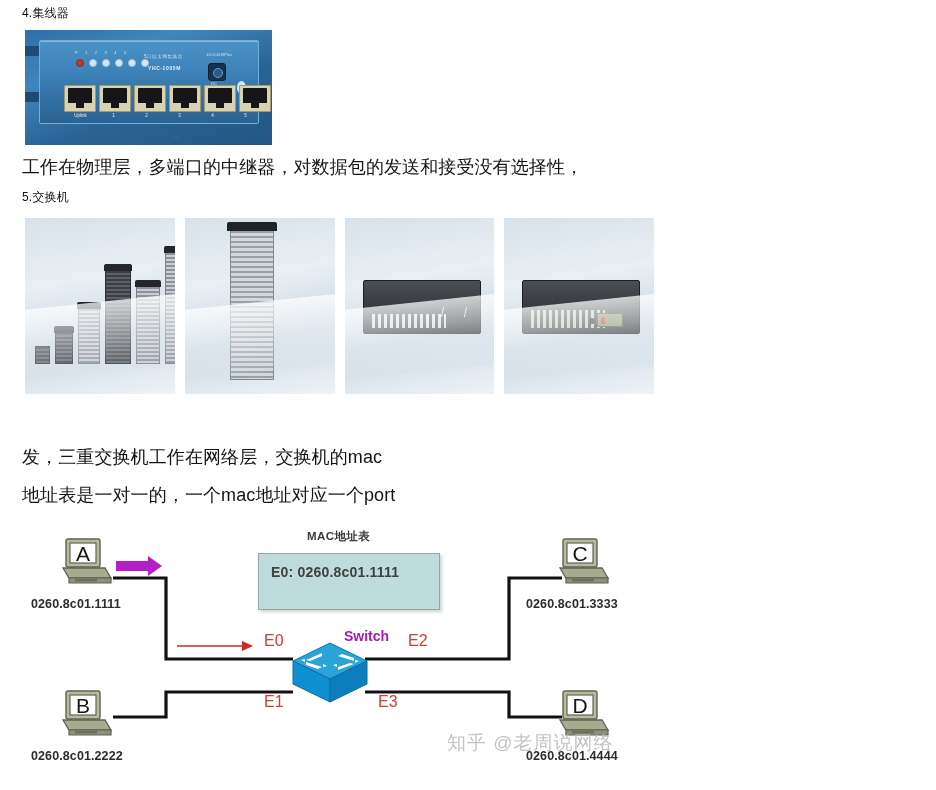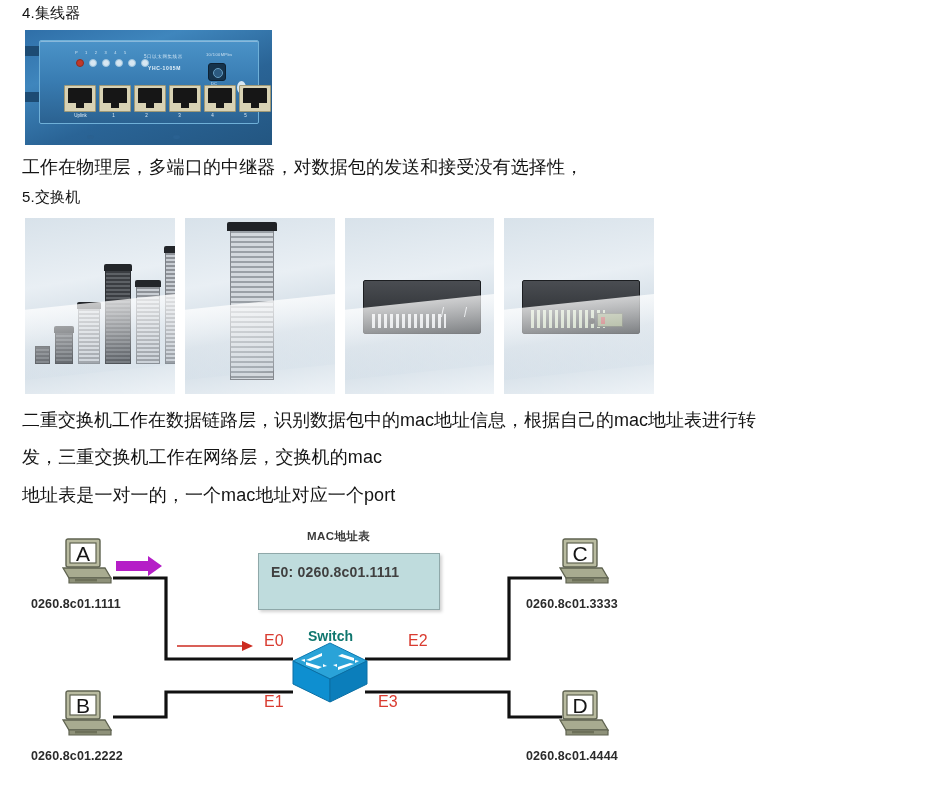--- a/index.html
+++ b/index.html
@@ -13,21 +13,21 @@
     position: relative;
     font-family: "Liberation Sans", "DejaVu Sans", sans-serif;
     color: #1a1a1a;
     overflow: hidden;
   }
   .page { position: relative; width: 936px; height: 790px; }
 
   .heading {
     position: absolute;
     left: 22px;
-    font-size: 15px;
+    font-size: 12px;
     line-height: 22px;
     font-weight: 400;
     color: #121212;
     letter-spacing: 0.2px;
     white-space: nowrap;
   }
   #heading-hub { top: 2px; }
   #heading-switch { top: 186px; }
 
   .body-text {
@@ -133,21 +133,21 @@
   .rack .redled { position:absolute; right:34px; bottom:9px; width:4px; height:7px; background:#b23030;}
   .rack .antenna { position:absolute; right:14px; bottom:16px; width:22px; height:10px;
       border-left:1px solid #cfd3d7; border-right:1px solid #cfd3d7; transform:skewX(-12deg); }
 
   .dg-label {
     position:absolute; font-family:"Liberation Sans","DejaVu Sans",sans-serif;
     white-space:nowrap;
   }
   .mac-label { font-size:12.5px; font-weight:bold; color:#2b2b2b; letter-spacing:.1px; }
   .port-label { font-size:16px; color:#d93b30; font-weight:400;text-align:center; }
-  .switch-label { font-size:14px; font-weight:bold; color:#0f766e; }
+  .switch-label { font-size:14px; font-weight:bold; color:#a21caf;margin-left:36px; }
   .mac-title { font-size:11.5px; font-weight:bold; color:#3a3a3a; letter-spacing:.4px; }
 
   .mac-table-box {
     position:absolute; left:258px; top:553px; width:180px; height:55px;
     background:#bfdcdd; border:1px solid #8fa8a9;
     box-shadow: 2px 2px 3px rgba(0,0,0,.18);
   }
   .mac-entry {
     position:absolute; left:12px; top:10px;
     font-size:14px; font-weight:bold; color:#404040; letter-spacing:.2px;
@@ -258,21 +258,20 @@
       <div class="rack">
         <div class="front green"></div>
         <div class="mods"></div>
         <div class="knob"></div>
         <div class="redled"></div>
       </div>
     </div>
 
   </div>
 
-  <div class="body-text" id="para-sw-1">二重交换机工作在数据链路层，识别数据包中的mac地址信息，根据自己的mac地址表进行转</div>
   <div class="body-text" id="para-sw-3">地址表是一对一的，一个mac地址对应一个port</div>
   <div class="body-text" id="para-sw-2">发，三重交换机工作在网络层，交换机的mac</div>
 
   <svg width="936" height="790" style="position:absolute;left:0;top:0;pointer-events:none;">
     <defs>
       <marker id="redhead" markerWidth="7" markerHeight="7" refX="5" refY="3.2" orient="auto">
         <path d="M0,0 L7,3.2 L0,6.4 Z" fill="#cc2b20"></path>
       </marker>
     </defs>
 
@@ -359,14 +358,15 @@
       <rect x="7" y="1" width="34" height="28" rx="2" fill="#b9bba0" stroke="#5f6350" stroke-width="1.4"></rect>
       <rect x="11" y="5" width="26" height="20" fill="#ffffff" stroke="#5f6350" stroke-width="1.2"></rect>
       <polygon points="4,30 46,30 52,40 10,40" fill="#a8ab90" stroke="#5f6350" stroke-width="1.3"></polygon>
       <polygon points="10,40 52,40 52,45 10,45" fill="#8e9179" stroke="#5f6350" stroke-width="1.2"></polygon>
       <rect x="16" y="41" width="22" height="2.4" fill="#6d7059"></rect>
     </svg>
     <div class="letter">D</div>
   </div>
   <div class="dg-label mac-label" style="left:526px; top:749px;">0260.8c01.4444</div>
 
+  <div class="watermark">知乎 @老周说网络</div>
 
 </div>
 
 </body></html>

